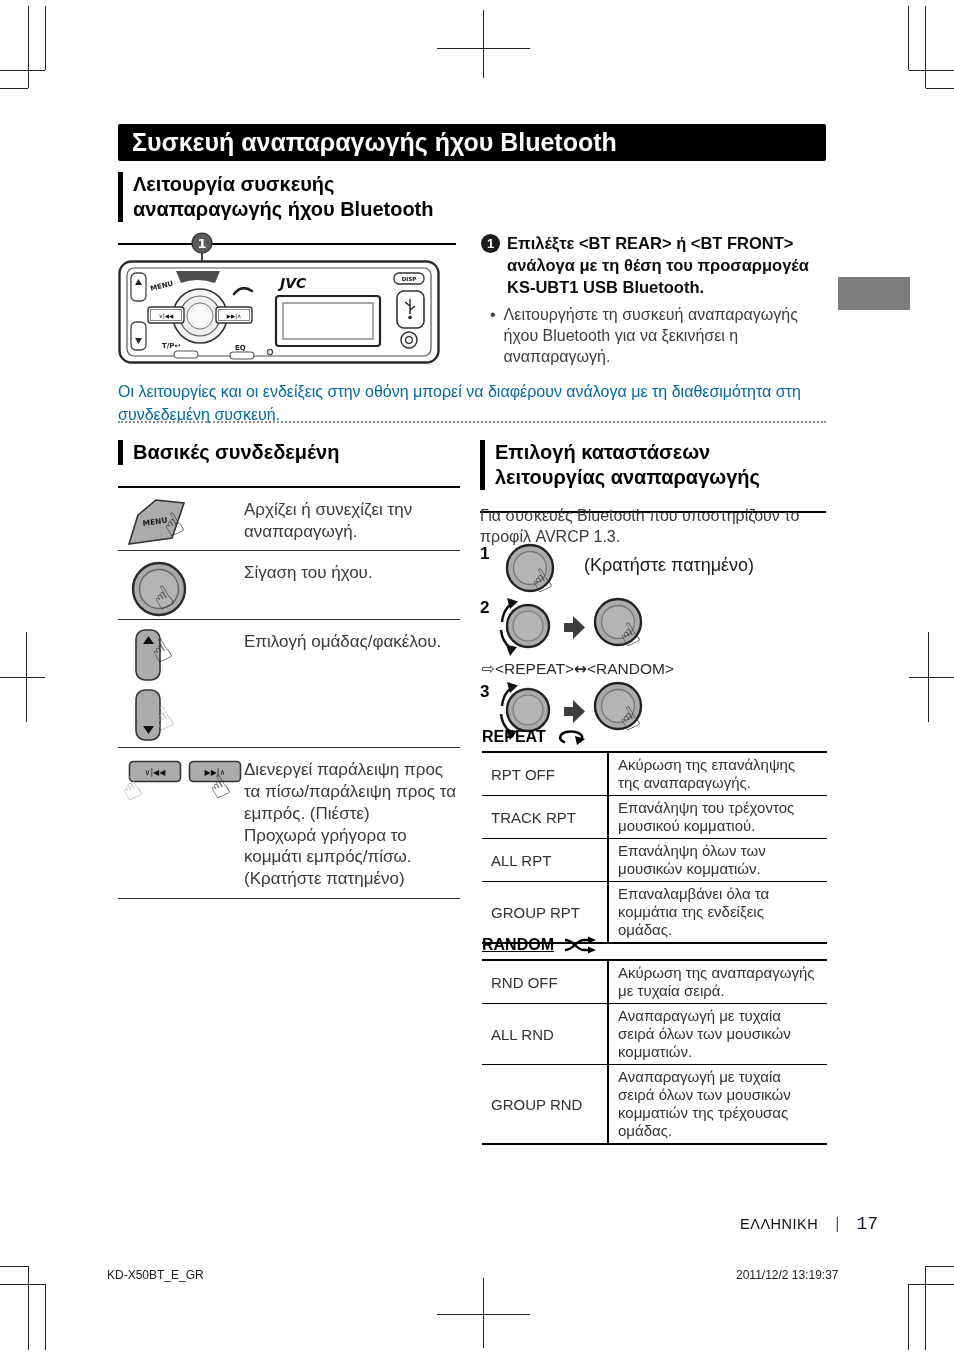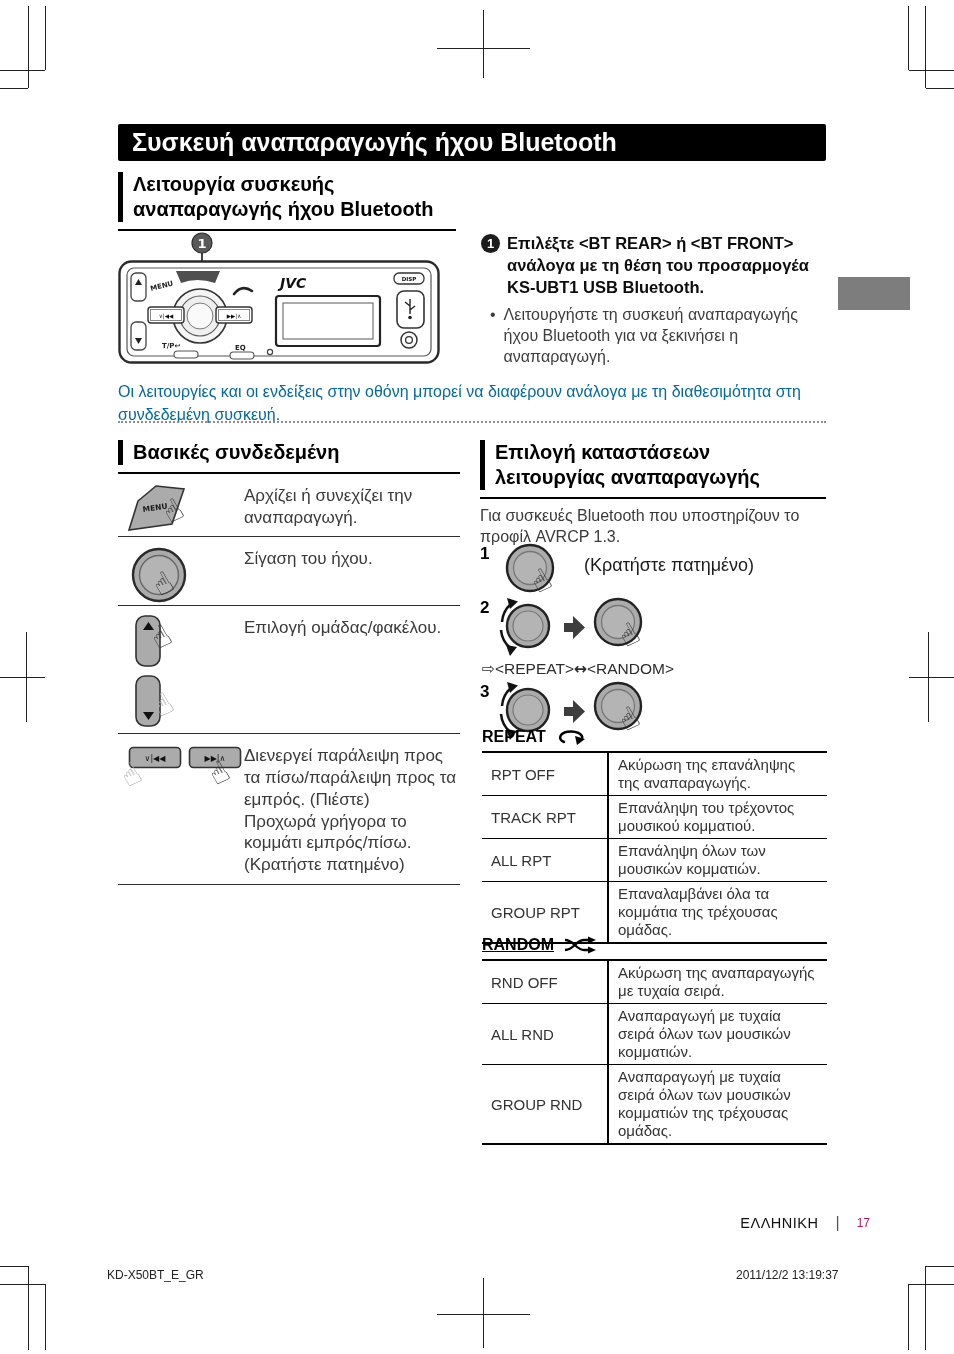--- a/index.html
+++ b/index.html
@@ -6,21 +6,21 @@
   body{
     width:954px;height:1354px;position:relative;background:#fff;overflow:hidden;
     font-family:"Liberation Sans","DejaVu Sans",sans-serif;color:#1a1a1a;
   }
   .crop{position:absolute;background:#222;}
   
   #title-bar{position:absolute;left:118px;top:124px;width:708px;height:37px;background:#000;
     color:#fff;font-size:25px;font-weight:bold;line-height:37px;padding-left:14px;
     box-sizing:border-box;border-radius:2px;}
   
-  .sec-head{border-bottom:2.5px solid #000;padding-bottom:7px;}
+  .sec-head{border-bottom:2.5px solid #000;padding-bottom:21px;}
   .sec-head .t{border-left:5px solid #000;padding-left:10px;font-size:20px;font-weight:bold;
     line-height:1.24;color:#000;}
   #sec1-head{position:absolute;left:118px;top:172px;width:338px;}
   
   #figure{position:absolute;left:118px;top:230px;}
   
   #step1-block{position:absolute;left:481px;top:233px;width:354px;}
   .cnum{position:absolute;left:0;top:1px;width:19px;height:19px;border-radius:50%;
     background:#1c1c1c;color:#fff;font-size:13px;font-weight:bold;display:flex;
     align-items:center;justify-content:center;}
@@ -53,25 +53,25 @@
     font-size:16px;font-weight:bold;color:#000;}
   #rep-head{top:288px;} #rnd-head{top:496px;text-decoration:underline;}
   .mtable{position:absolute;left:2px;width:345px;border-top:2px solid #000;border-bottom:2.5px solid #000;box-sizing:border-box;}
   #rep-table{top:311px;} #rnd-table{top:519px;}
   .mrow{display:flex;border-bottom:1.5px solid #000;}
   .mrow:last-child{border-bottom:none;}
   .mcol1{flex:0 0 112px;display:flex;align-items:center;padding:3px 4px 3px 9px;
     font-size:15px;color:#333;}
   .mcol2{flex:1;border-left:2px solid #000;padding:3px 9px;font-size:15px;line-height:1.2;color:#333;}
   
-  #pageline{position:absolute;left:8px;top:1214px;width:862px;display:flex;
+  #pageline{position:absolute;left:16px;top:1214px;width:862px;display:flex;
     justify-content:flex-end;align-items:center;}
   #pageline .lang{font-size:14.5px;letter-spacing:.5px;color:#111;}
   #pageline .pdiv{font-size:16px;color:#555;margin:0 17px;font-weight:200;}
-  #pageline .pnum{font-size:12px;color:#be185d;}
+  #pageline .pnum{font-size:18px;color:#0f172a;font-family:Liberation Mono, monospace;}
   #doccode{position:absolute;left:107px;top:1268px;font-size:12px;color:#222;}
   #timestamp{position:absolute;left:736px;top:1268px;font-size:12px;color:#222;}
   #sidetab{position:absolute;left:838px;top:277px;width:72px;height:33px;background:#7d7d7d;}
   svg text{font-family:"DejaVu Sans","Liberation Sans",sans-serif;}
 </style>
 </head>
 <body>
 
 <div class="crop" style="left:28px;top:6px;width:1px;height:82px;"></div>
 <div class="crop" style="left:45px;top:6px;width:1px;height:64px;"></div>
@@ -312,21 +312,21 @@
     <div class="mrow">
       <div class="mcol1">TRACK RPT</div>
       <div class="mcol2">Επανάληψη του τρέχοντος μουσικού κομματιού.</div>
     </div>
     <div class="mrow">
       <div class="mcol1">ALL RPT</div>
       <div class="mcol2">Επανάληψη όλων των μουσικών κομματιών.</div>
     </div>
     <div class="mrow">
       <div class="mcol1">GROUP RPT</div>
-      <div class="mcol2">Επαναλαμβάνει όλα τα κομμάτια της τρέχουσας ομάδας.</div>
+      <div class="mcol2">Επαναλαμβάνει όλα τα κομμάτια της ενδείξεις ομάδας.</div>
     </div>
   </div>
 
   <div class="tbl-head" id="rnd-head">
     <span>RANDOM</span>
     <svg width="34" height="18" viewBox="0 0 34 18">
       <path d="M2,14 C11,14 13,4 21,4 L26,4" fill="none" stroke="#000" stroke-width="2.3"></path>
       <polygon points="25,0.5 33,4 25,7.5" fill="#000"></polygon>
       <path d="M2,4 C11,4 13,14 21,14 L26,14" fill="none" stroke="#000" stroke-width="2.3"></path>
       <polygon points="25,10.5 33,14 25,17.5" fill="#000"></polygon>

